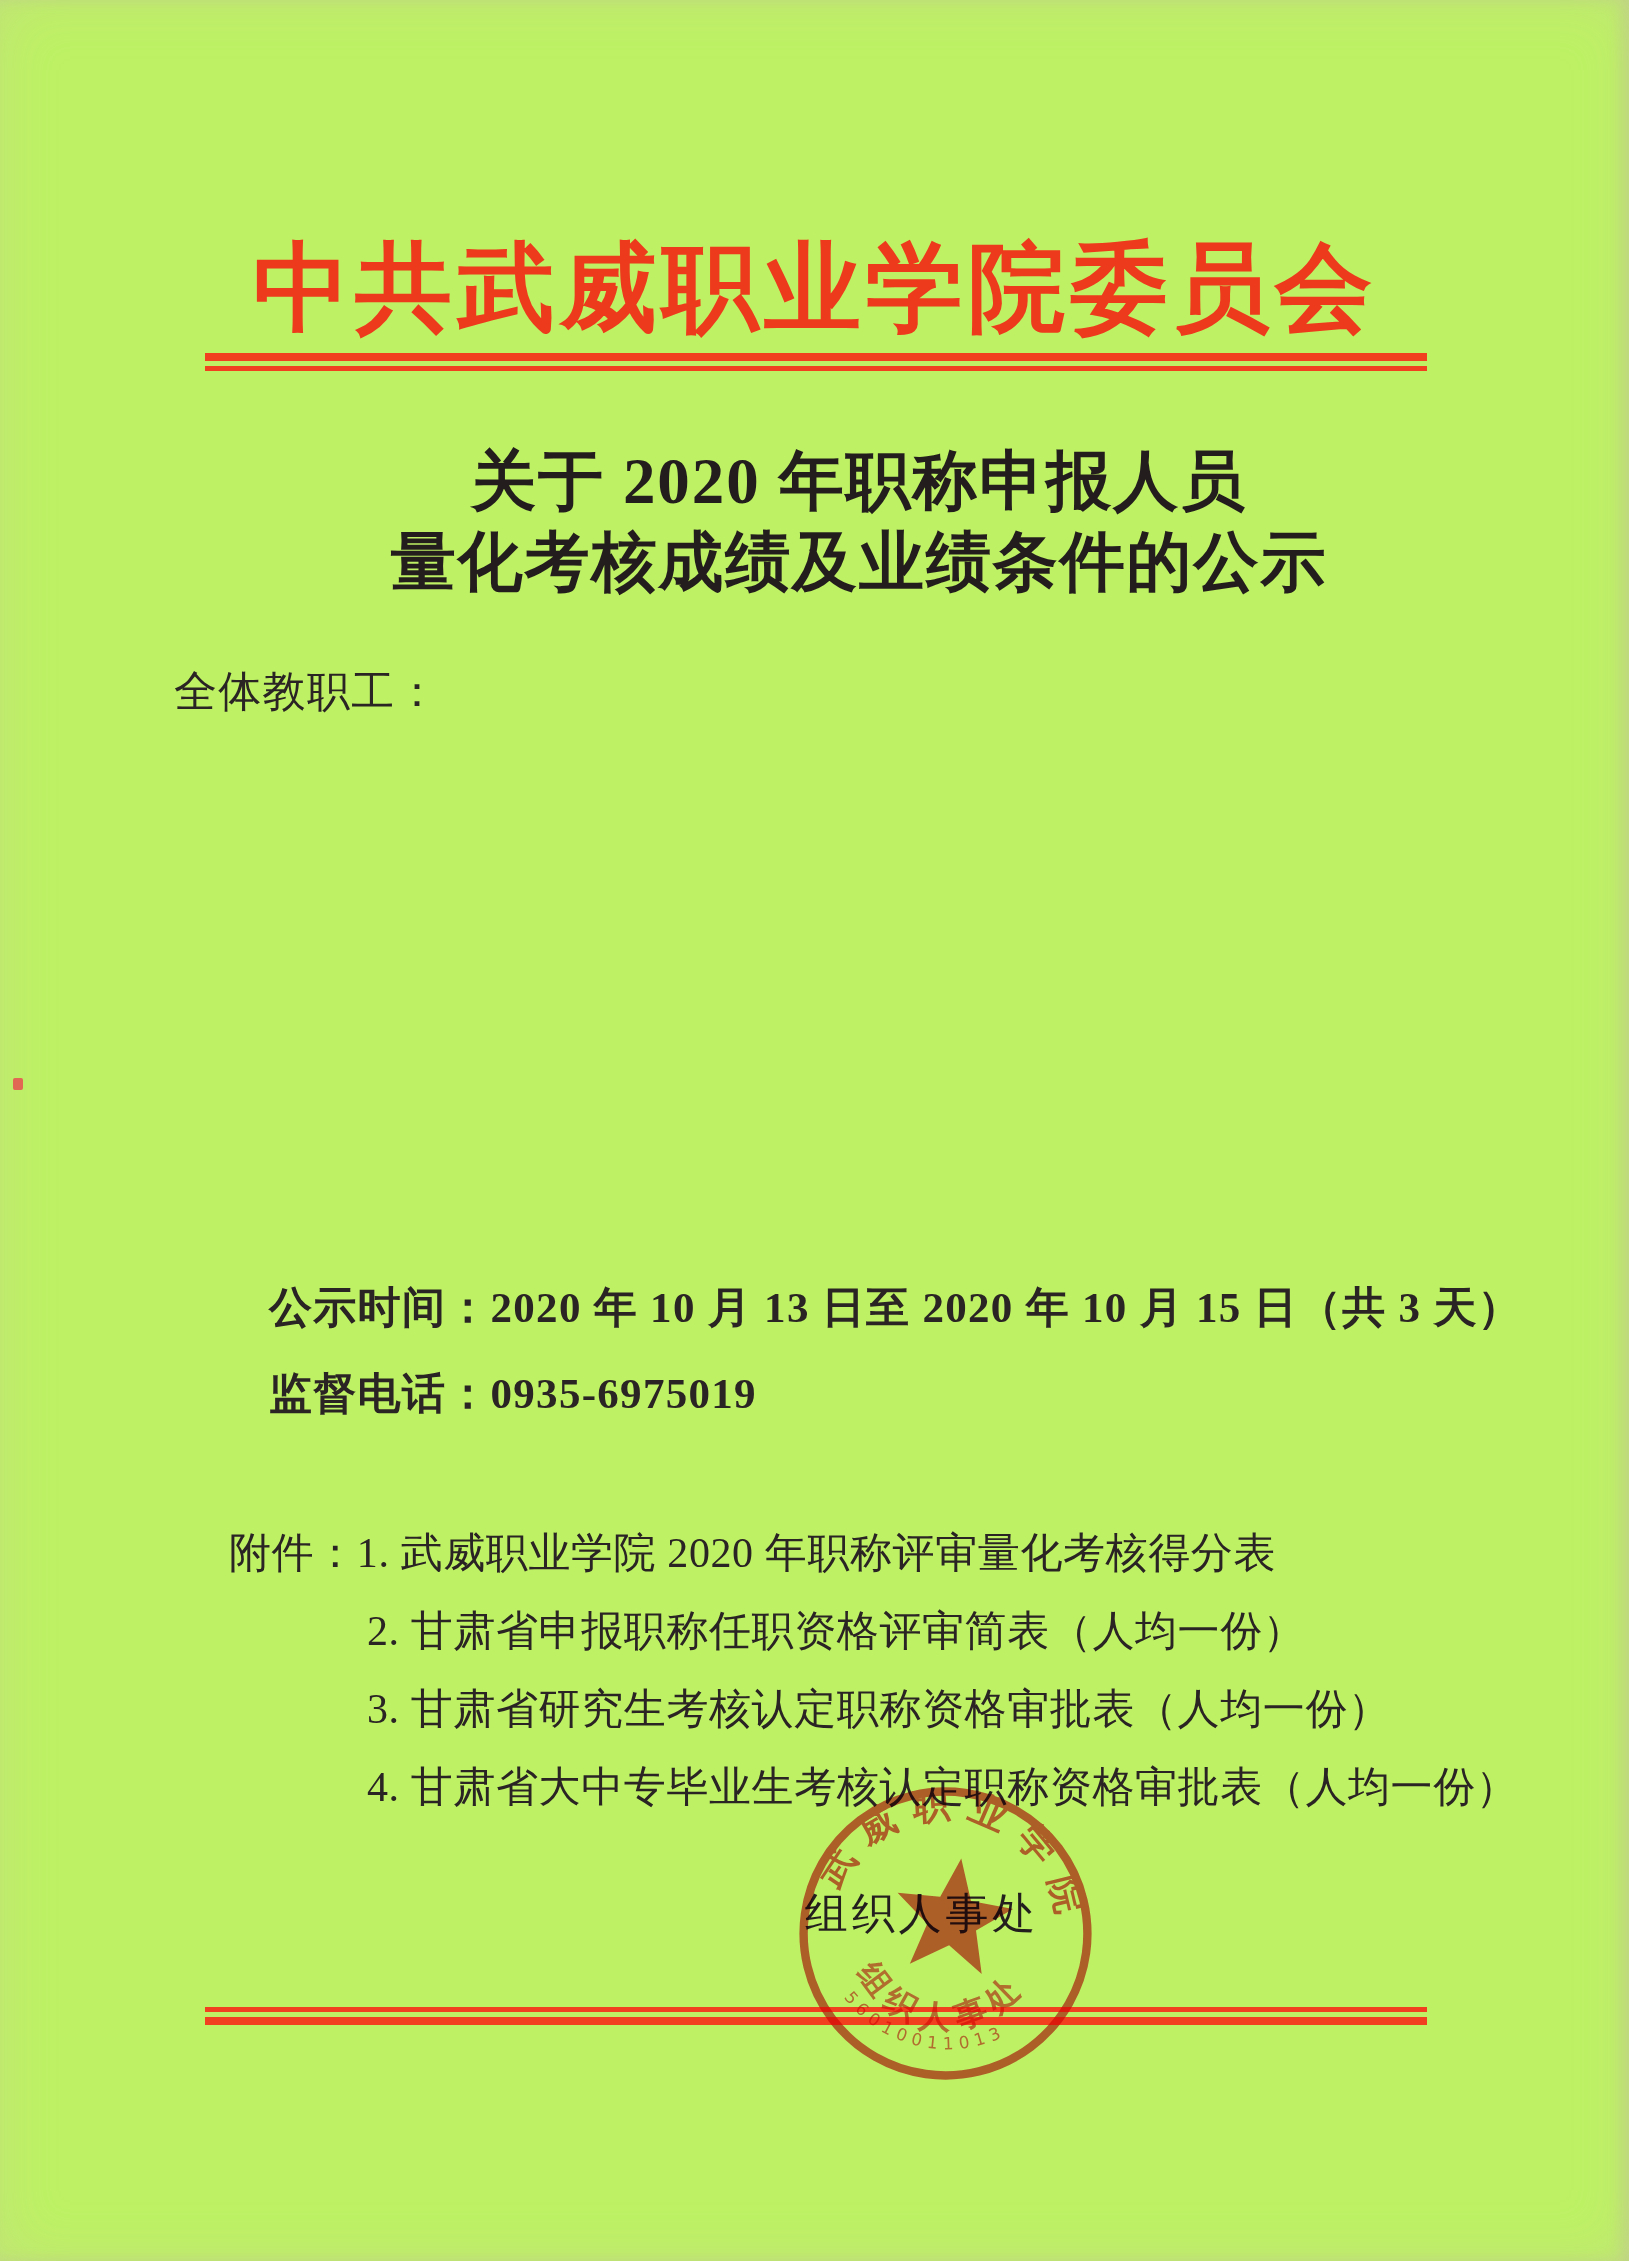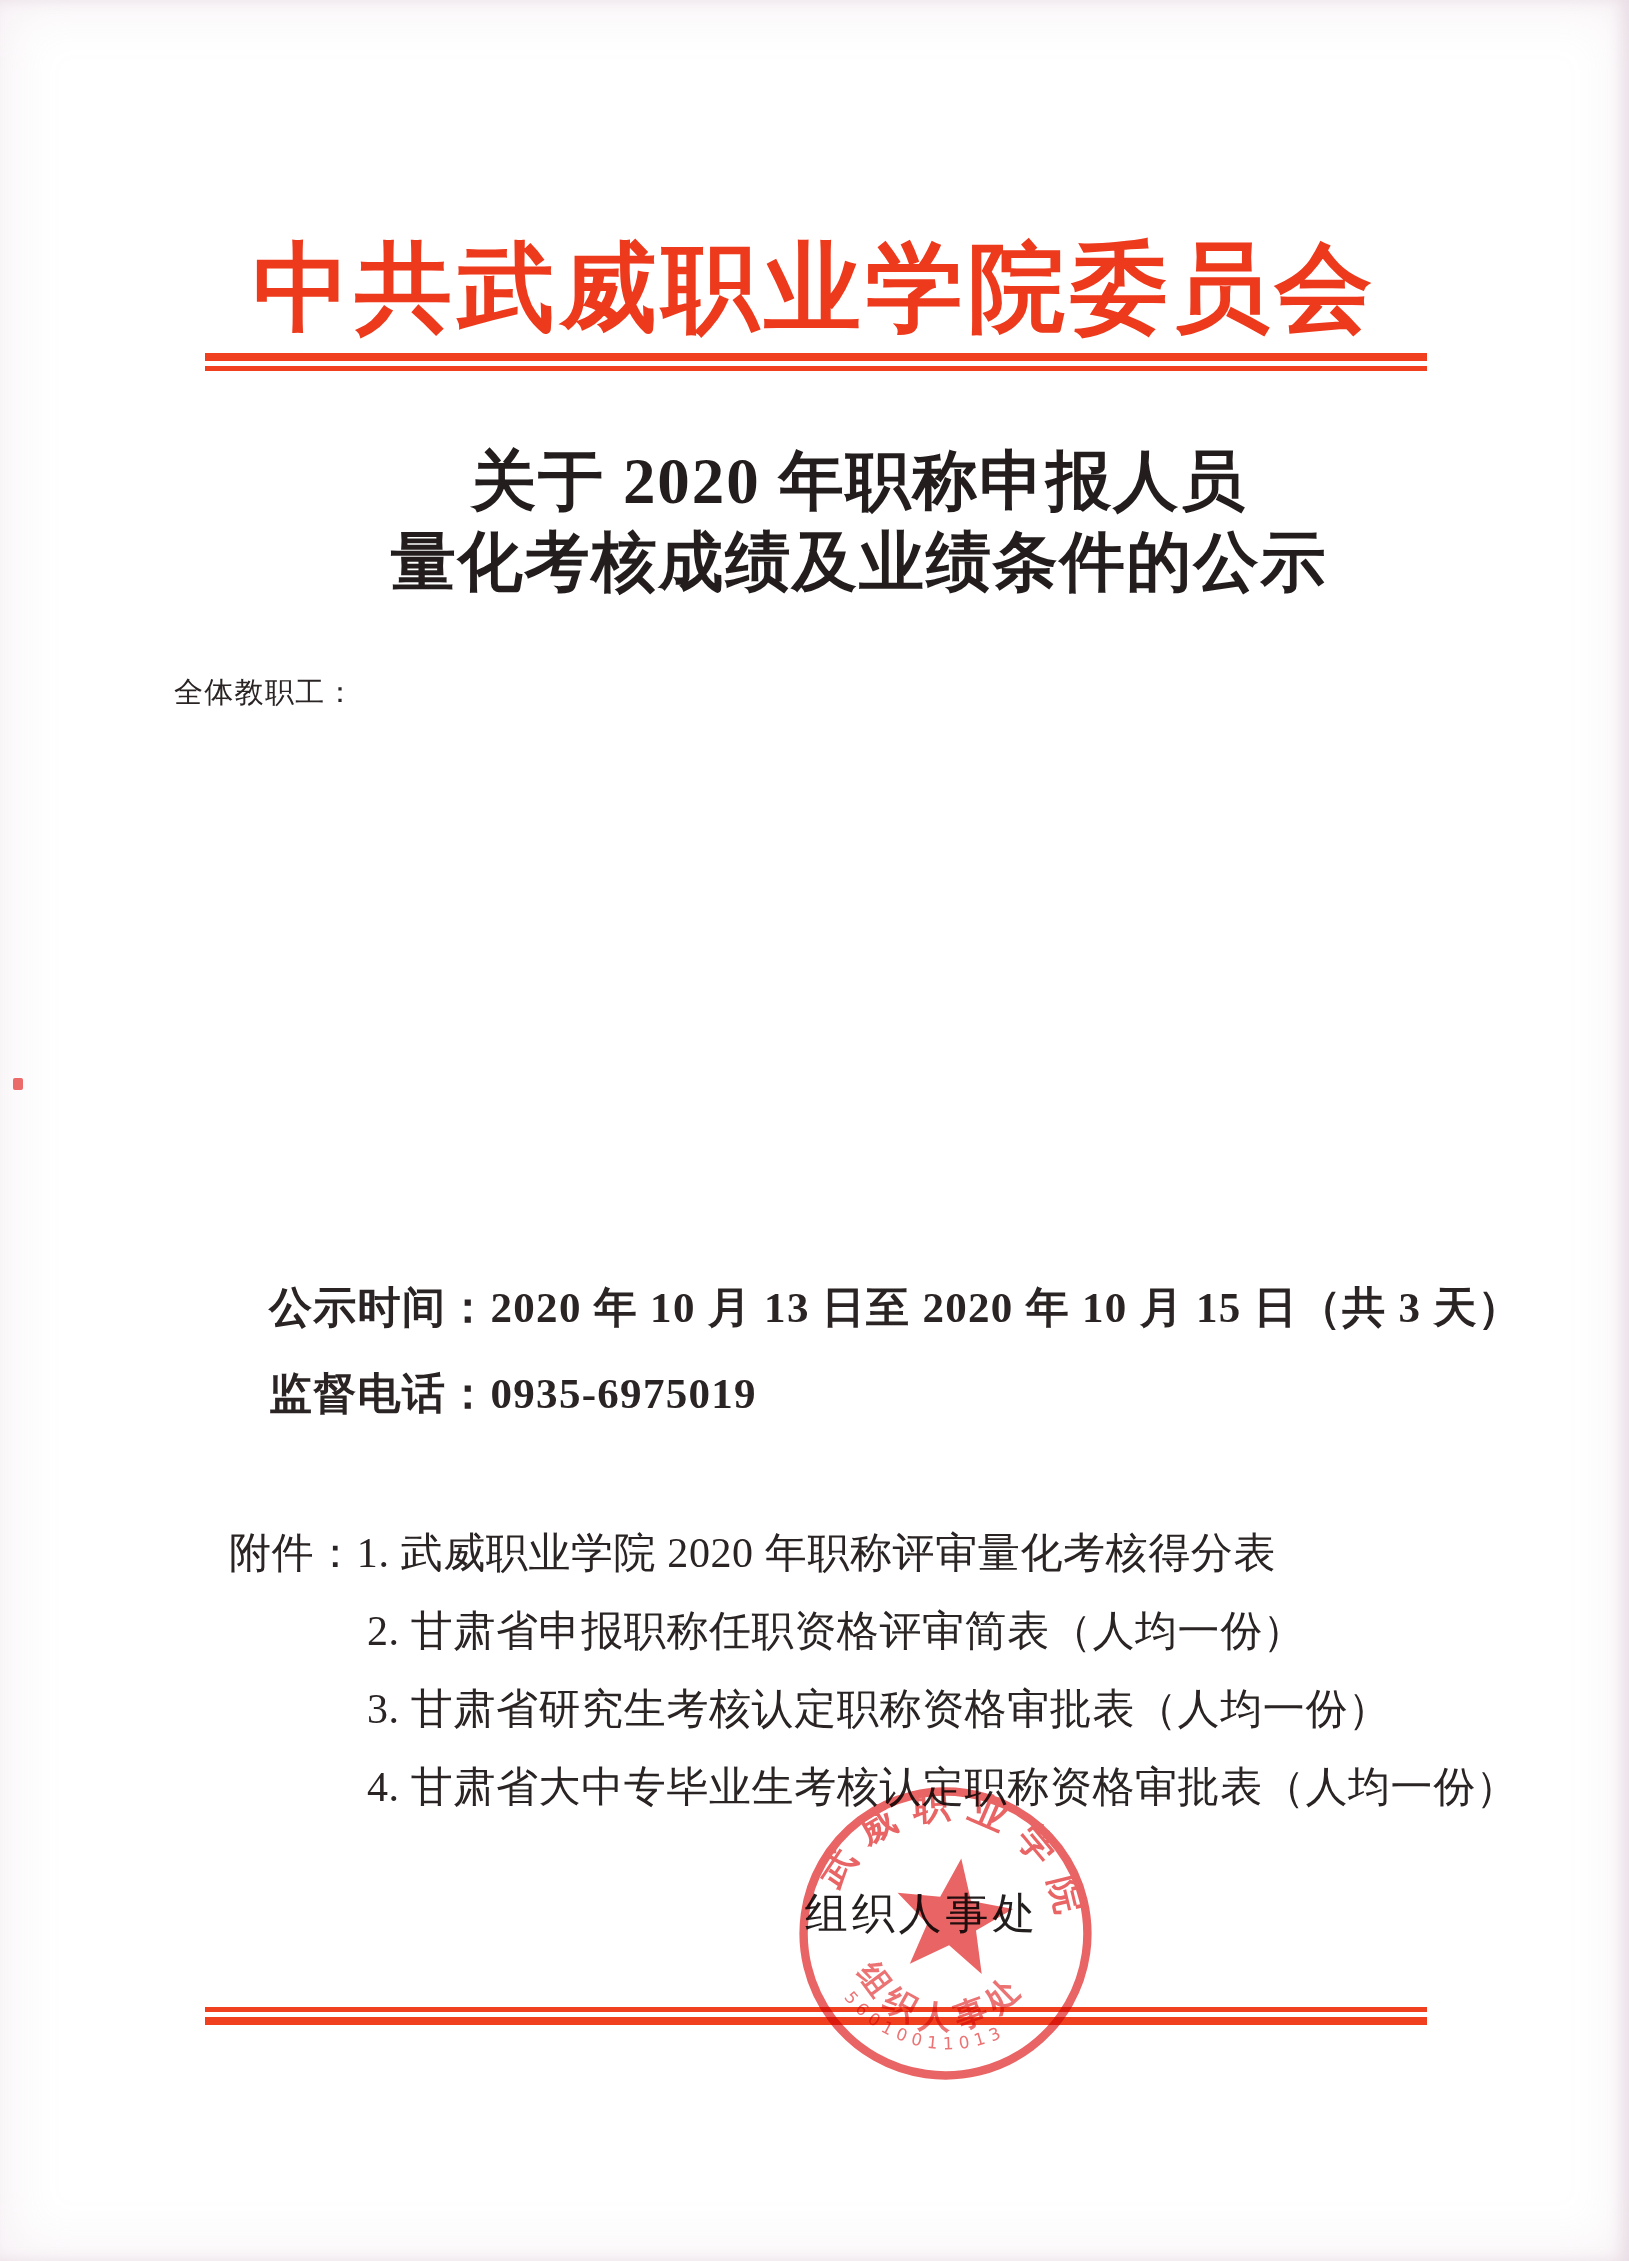--- a/index.html
+++ b/index.html
@@ -1,19 +1,19 @@
 <!DOCTYPE html>
 <html style="font-size:10.3px"><head>
 <meta charset="utf-8">
 <style>
   html,body{margin:0;padding:0;background:#e9e2e6;}
   .page{
     position:relative;
     width:1630px;height:2261px;
-    background:#ffffff;
+    background:#bef264;
     box-shadow:inset 0 0 58px rgba(205,175,195,.22), inset -9px 0 14px rgba(190,160,180,.25);
     font-family:"Liberation Serif","DejaVu Serif",serif;
     color:#2b2424;
     overflow:hidden;
   }
   .org-header{
     position:absolute;top:227px;left:0;width:100%;
     margin:0;text-align:center;
     font-size:97px;line-height:123px;font-weight:bold;
     letter-spacing:5.2px;color:#ee3a1c;
@@ -24,21 +24,21 @@
   .rule.top-thin{top:366px;height:5.2px;}
   .rule.bottom-thin{top:2007px;height:5.2px;}
   .rule.bottom-thick{top:2017px;height:8.4px;}
   .doc-title{
     position:absolute;top:441px;left:0;width:100%;
     text-align:center;font-weight:bold;font-size:65px;line-height:81px;
     letter-spacing:1.9px;color:#231d1d;white-space:nowrap;margin-left:44px;
   }
   .salutation{
     position:absolute;top:669px;left:174px;
-    font-size:29px;line-height:46px;letter-spacing:1.3px;
+    font-size:43px;line-height:46px;letter-spacing:1.3px;
   }
   .body-block{
     position:absolute;top:760px;left:174px;width:1265px;
     font-size:42px;
   }
   .body-line{
     height:86px;line-height:86px;letter-spacing:0.6px;
     text-align:justify;text-align-last:justify;
     white-space:nowrap;
   }

